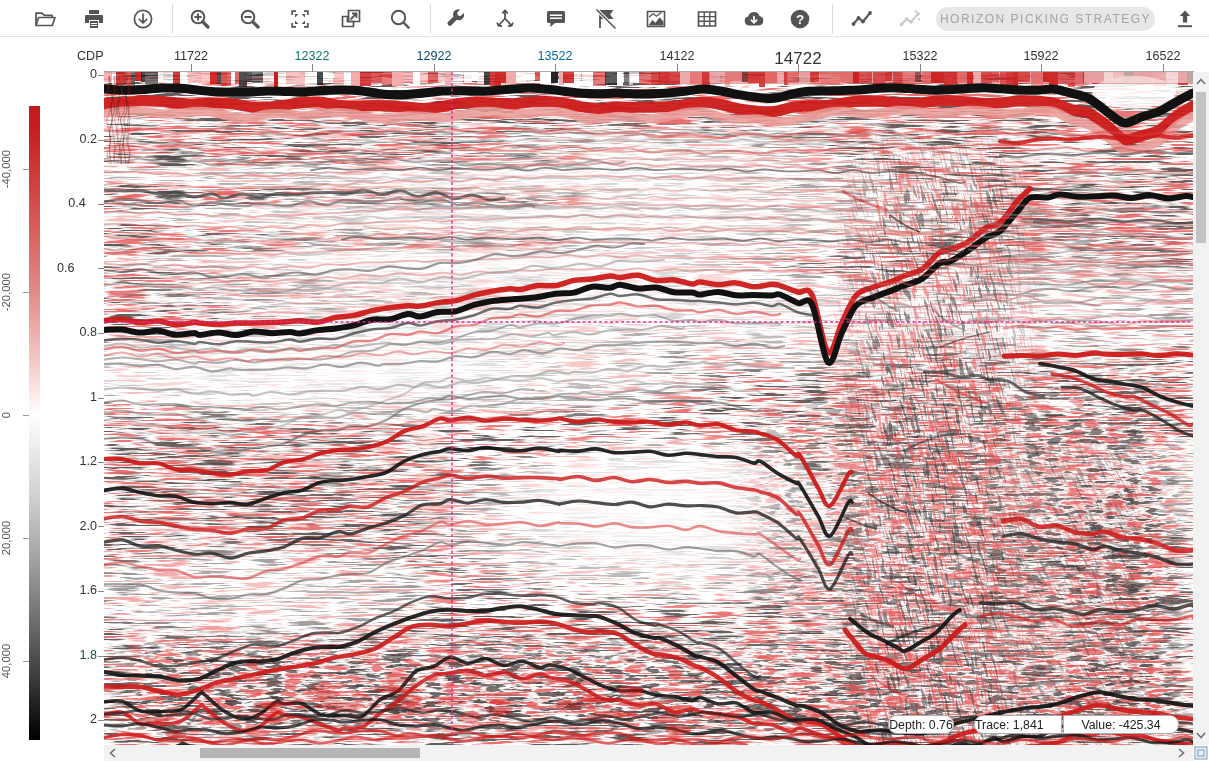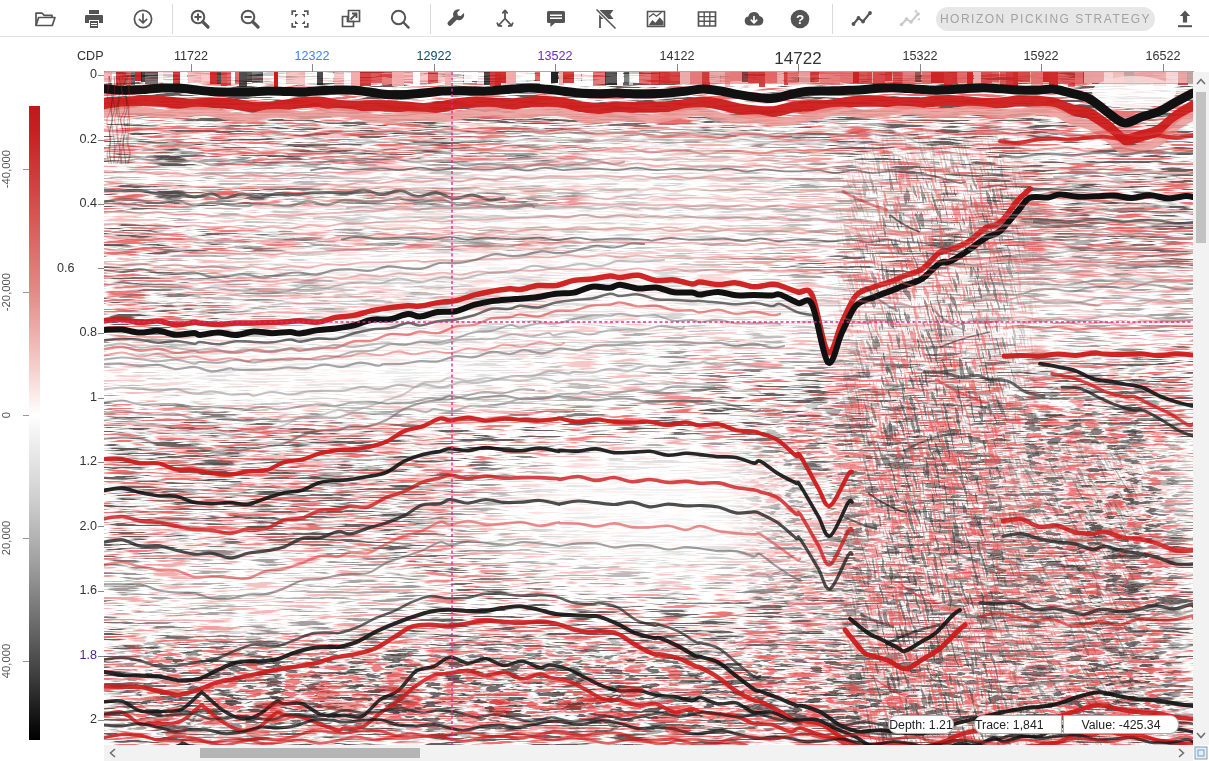--- a/index.html
+++ b/index.html
@@ -773,55 +773,55 @@
       </g>
     </svg>
     <div style="position:absolute;left:172px;top:4px;width:1px;height:30px;background:#d9d9d9"></div>
     <div style="position:absolute;left:430px;top:4px;width:1px;height:30px;background:#d9d9d9"></div>
     <div style="position:absolute;left:832px;top:4px;width:1px;height:30px;background:#d9d9d9"></div>
     <div style="position:absolute;left:936px;top:7px;width:219px;height:24px;background:#e7e7e7;border-radius:12px;color:#a3a3a3;font-size:12px;letter-spacing:1.5px;text-align:center;line-height:24px;font-family:'Liberation Sans',sans-serif">HORIZON PICKING STRATEGY</div>
   </div>
 <div style="position:absolute;left:77px;top:49px;font-size:12.6px;color:#333">CDP</div>
 <div style="position:absolute;left:161px;top:49px;width:60px;text-align:center;font-size:12.6px;color:#333">11722</div>
 <div style="position:absolute;left:191px;top:64px;width:1px;height:8px;background:#888"></div>
-<div style="position:absolute;left:282px;top:49px;width:60px;text-align:center;font-size:12.6px;color:#3b82f6">12322</div>
+<div style="position:absolute;left:282px;top:49px;width:60px;text-align:center;font-size:12.6px;color:#0f766e">12322</div>
 <div style="position:absolute;left:312px;top:64px;width:1px;height:8px;background:#888"></div>
 <div style="position:absolute;left:404px;top:49px;width:60px;text-align:center;font-size:12.6px;color:#0c4a6e">12922</div>
 <div style="position:absolute;left:434px;top:64px;width:1px;height:8px;background:#888"></div>
-<div style="position:absolute;left:525px;top:49px;width:60px;text-align:center;font-size:12.6px;color:#6d28d9">13522</div>
+<div style="position:absolute;left:525px;top:49px;width:60px;text-align:center;font-size:12.6px;color:#0369a1">13522</div>
 <div style="position:absolute;left:555px;top:64px;width:1px;height:8px;background:#888"></div>
 <div style="position:absolute;left:647px;top:49px;width:60px;text-align:center;font-size:12.6px;color:#333">14122</div>
 <div style="position:absolute;left:677px;top:64px;width:1px;height:8px;background:#888"></div>
 <div style="position:absolute;left:768px;top:49px;width:60px;text-align:center;font-size:17px;color:#333">14722</div>
 <div style="position:absolute;left:798px;top:64px;width:1px;height:8px;background:#888"></div>
 <div style="position:absolute;left:890px;top:49px;width:60px;text-align:center;font-size:12.6px;color:#333">15322</div>
 <div style="position:absolute;left:920px;top:64px;width:1px;height:8px;background:#888"></div>
 <div style="position:absolute;left:1011px;top:49px;width:60px;text-align:center;font-size:12.6px;color:#333">15922</div>
 <div style="position:absolute;left:1041px;top:64px;width:1px;height:8px;background:#888"></div>
 <div style="position:absolute;left:1133px;top:49px;width:60px;text-align:center;font-size:12.6px;color:#333">16522</div>
 <div style="position:absolute;left:1163px;top:64px;width:1px;height:8px;background:#888"></div>
 <div style="position:absolute;left:57px;top:67.0px;width:40px;text-align:right;font-size:12.6px;color:#333">0</div>
 <div style="position:absolute;left:98px;top:75px;width:6px;height:1px;background:#888"></div>
 <div style="position:absolute;left:57px;top:131.5px;width:40px;text-align:right;font-size:12.6px;color:#333">0.2</div>
 <div style="position:absolute;left:98px;top:140px;width:6px;height:1px;background:#888"></div>
-<div style="position:absolute;left:57px;top:196.0px;width:40px;text-align:right;font-size:12.6px;color:#333">0.4</div>
+<div style="position:absolute;left:57px;top:196.0px;width:40px;text-align:center;font-size:12.6px;color:#333">0.4</div>
 <div style="position:absolute;left:98px;top:204px;width:6px;height:1px;background:#888"></div>
 <div style="position:absolute;left:57px;top:260.5px;width:40px;text-align:left;font-size:12.6px;color:#333">0.6</div>
 <div style="position:absolute;left:98px;top:268px;width:6px;height:1px;background:#888"></div>
 <div style="position:absolute;left:57px;top:325.0px;width:40px;text-align:right;font-size:12.6px;color:#333">0.8</div>
 <div style="position:absolute;left:98px;top:333px;width:6px;height:1px;background:#888"></div>
 <div style="position:absolute;left:57px;top:389.5px;width:40px;text-align:right;font-size:12.6px;color:#333">1</div>
 <div style="position:absolute;left:98px;top:398px;width:6px;height:1px;background:#888"></div>
 <div style="position:absolute;left:57px;top:454.0px;width:40px;text-align:right;font-size:12.6px;color:#333">1.2</div>
 <div style="position:absolute;left:98px;top:462px;width:6px;height:1px;background:#888"></div>
 <div style="position:absolute;left:57px;top:518.5px;width:40px;text-align:right;font-size:12.6px;color:#333">2.0</div>
 <div style="position:absolute;left:98px;top:526px;width:6px;height:1px;background:#888"></div>
 <div style="position:absolute;left:57px;top:583.0px;width:40px;text-align:right;font-size:12.6px;color:#333">1.6</div>
 <div style="position:absolute;left:98px;top:591px;width:6px;height:1px;background:#888"></div>
-<div style="position:absolute;left:57px;top:647.5px;width:40px;text-align:right;font-size:12.6px;color:#4c1d95">1.8</div>
+<div style="position:absolute;left:57px;top:647.5px;width:40px;text-align:right;font-size:12.6px;color:#14532d">1.8</div>
 <div style="position:absolute;left:98px;top:656px;width:6px;height:1px;background:#888"></div>
 <div style="position:absolute;left:57px;top:712.0px;width:40px;text-align:right;font-size:12.6px;color:#333">2</div>
 <div style="position:absolute;left:98px;top:720px;width:6px;height:1px;background:#888"></div>
 <div style="position:absolute;left:29px;top:106px;width:11px;height:634px;background:linear-gradient(to bottom,#c2181c 0%,#c62023 4%,#d4504e 16%,#e48e8a 30%,#f6d3d0 42%,#ffffff 48.7%,#f2f2f2 52%,#cfcfcf 62%,#a0a0a0 72%,#6f6f6f 81%,#3d3d3d 90%,#0a0a0a 98%,#000 100%)"></div>
 <div style="position:absolute;left:23px;top:169px;width:6px;height:1px;background:#999"></div>
 <div style="position:absolute;left:-27px;top:161px;width:70px;height:16px;font-size:11.3px;color:#555;text-align:center;transform:rotate(-90deg)">-40,000</div>
 <div style="position:absolute;left:23px;top:292px;width:6px;height:1px;background:#999"></div>
 <div style="position:absolute;left:-27px;top:284px;width:70px;height:16px;font-size:11.3px;color:#555;text-align:center;transform:rotate(-90deg)">-20,000</div>
 <div style="position:absolute;left:23px;top:415px;width:6px;height:1px;background:#999"></div>
 <div style="position:absolute;left:-27px;top:407px;width:70px;height:16px;font-size:11.3px;color:#555;text-align:center;transform:rotate(-90deg)">0</div>
@@ -842,14 +842,14 @@
 <svg style="position:absolute;left:106px;top:745px" width="14" height="16">
     <path d="M9 4L4.5 8 9 12" stroke="#707070" stroke-width="1.6" fill="none"></path>
   </svg>
 <svg style="position:absolute;left:1174px;top:745px" width="14" height="16">
     <path d="M5 4l4.5 4L5 12" stroke="#707070" stroke-width="1.6" fill="none"></path>
   </svg>
 <svg style="position:absolute;left:1194px;top:746px" width="14" height="14">
     <rect x="1" y="1" width="12" height="12" fill="#e8eef4" stroke="#7a9cc0"></rect>
     <rect x="4" y="4" width="6" height="6" fill="none" stroke="#7a9cc0"></rect>
   </svg>
-<div style="position:absolute;left:888px;top:715px;width:66px;height:19px;background:#fff;border:1px solid #ababab;border-radius:9px;font-size:12.3px;color:#222;text-align:center;line-height:19px;z-index:5">Depth: 1.21</div>
+<div style="position:absolute;left:888px;top:715px;width:66px;height:19px;background:#fff;border:1px solid #ababab;border-radius:9px;font-size:12.3px;color:#222;text-align:center;line-height:19px;z-index:5">Depth: 0.76</div>
 <div style="position:absolute;left:974px;top:715px;width:88px;height:19px;background:#fff;border:1px solid #ababab;border-radius:9px 0 0 9px;font-size:12.3px;color:#222;line-height:19px;z-index:5">Trace: 1,841</div>
 <div style="position:absolute;left:1063px;top:715px;width:116px;height:19px;background:#fff;border:1px solid #ababab;border-radius:0 9px 9px 0;font-size:12.3px;color:#222;text-align:center;line-height:19px;z-index:5">Value: -425.34</div>
 </body></html>

